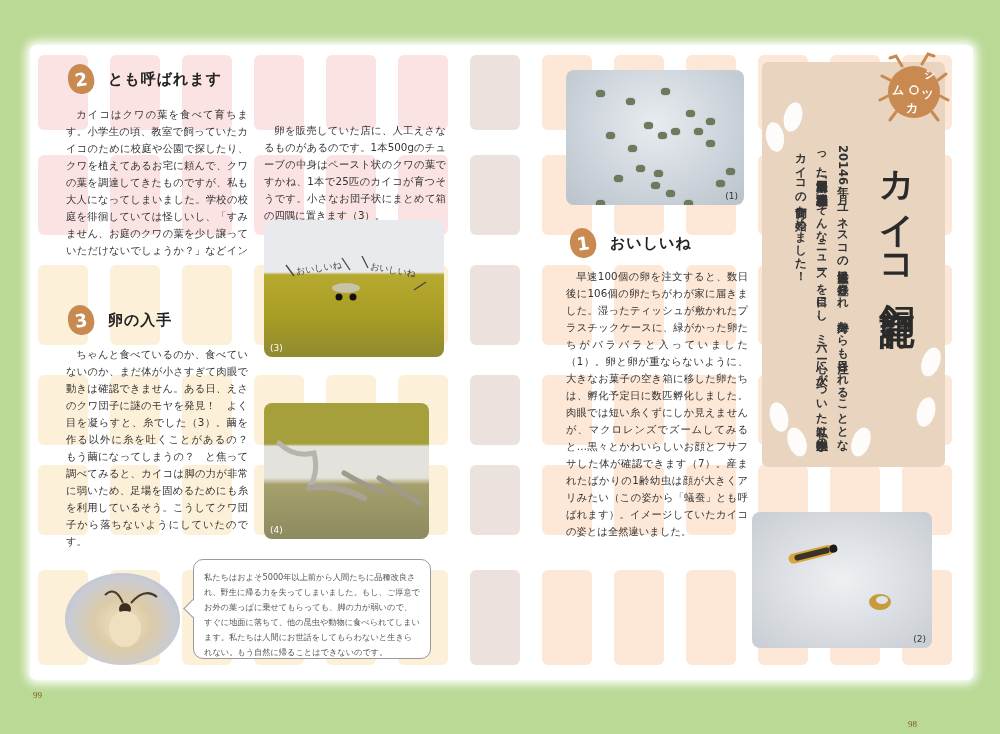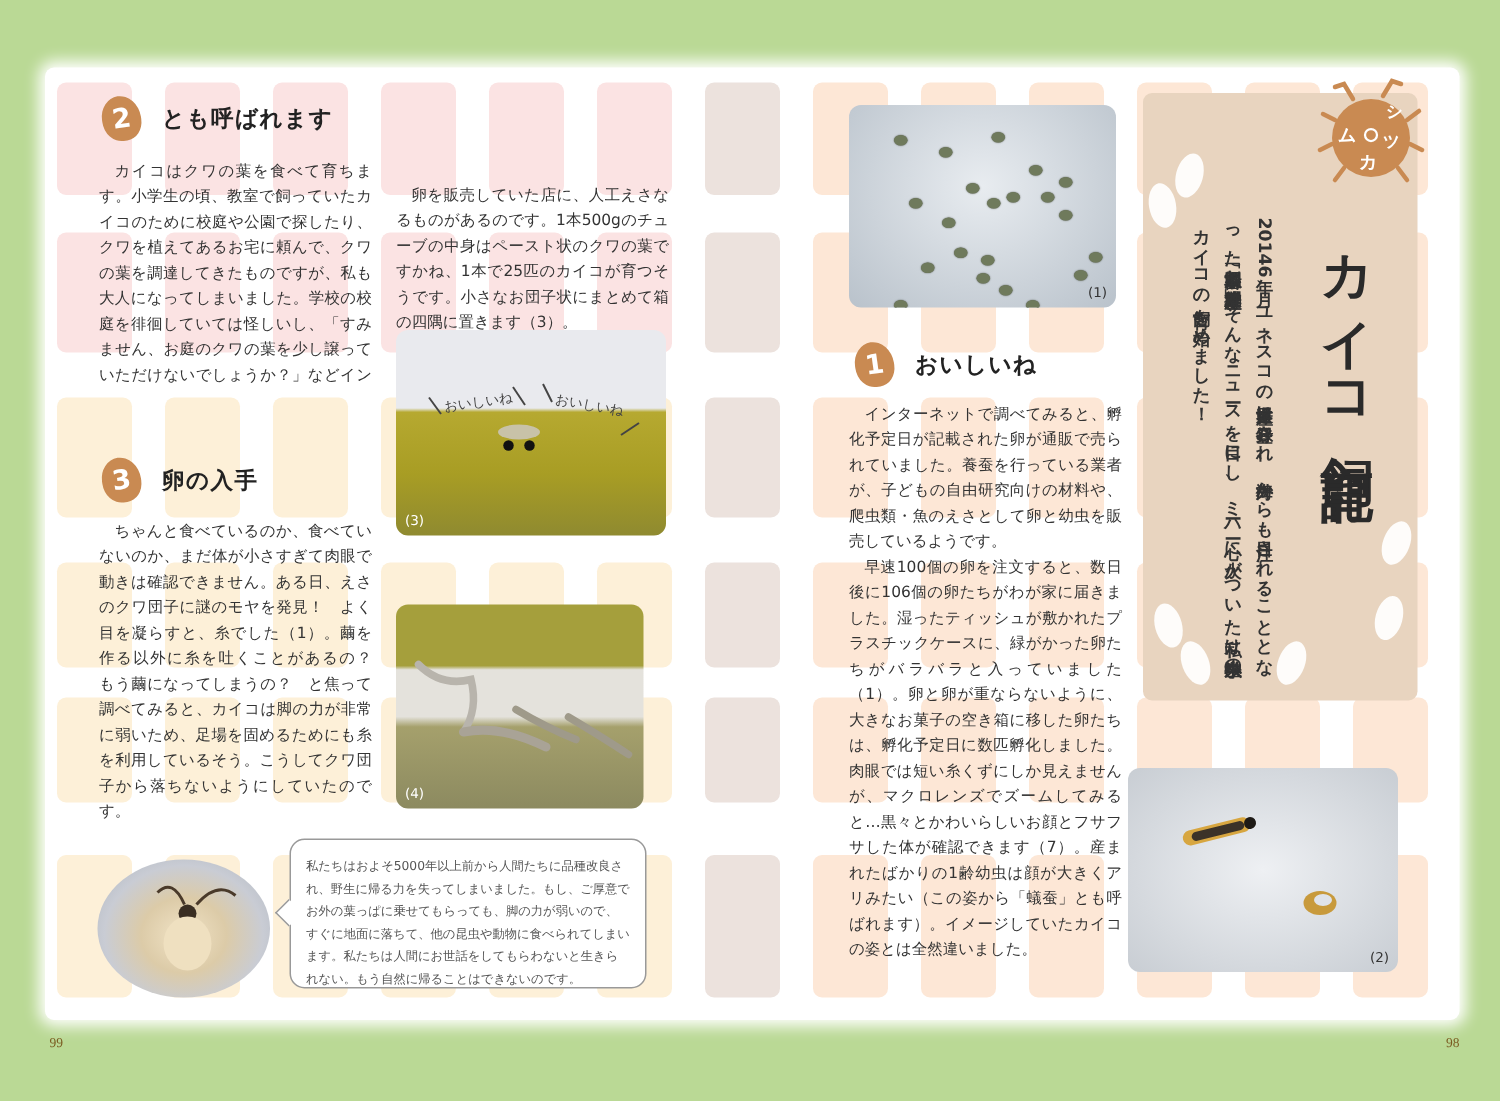--- a/index.html
+++ b/index.html
@@ -137,21 +137,21 @@
 </div>
 <div class="body-text" style="left:264px; top:106px; width:182px;margin-top:16px;">
   <p>卵を販売していた店に、人工えさなるものがあるのです。1本500gのチューブの中身はペースト状のクワの葉ですかね、1本で25匹のカイコが育つそうです。小さなお団子状にまとめて箱の四隅に置きます（3）。</p>
 </div>
 
 <div class="section-head" style="left:68px; top:305px;">
   <div class="num-badge">3</div>
   <div class="section-title">卵の入手</div>
 </div>
 <div class="body-text" style="left:66px; top:346px; width:182px;">
-  <p>ちゃんと食べているのか、食べていないのか、まだ体が小さすぎて肉眼で動きは確認できません。ある日、えさのクワ団子に謎のモヤを発見！　よく目を凝らすと、糸でした（1）。繭を作る以外に糸を吐くことがあるの？　もう繭になってしまうの？　と焦って調べてみると、カイコは脚の力が非常に弱いため、足場を固めるためにも糸を利用しているそう。こうしてクワ団子から落ちないようにしていたのです。</p>
+  <p>ちゃんと食べているのか、食べていないのか、まだ体が小さすぎて肉眼で動きは確認できません。ある日、えさのクワ団子に謎のモヤを発見！　よく目を凝らすと、糸でした（3）。繭を作る以外に糸を吐くことがあるの？　もう繭になってしまうの？　と焦って調べてみると、カイコは脚の力が非常に弱いため、足場を固めるためにも糸を利用しているそう。こうしてクワ団子から落ちないようにしていたのです。</p>
 </div>
 
 <div class="photo mulberry3" style="left:264px; top:220px; width:180px; height:137px;">
   <svg width="180" height="137" style="position:absolute;left:0;top:0">
     <line x1="22" y1="45" x2="30" y2="56" stroke="#444" stroke-width="1.3"></line>
     <line x1="78" y1="38" x2="86" y2="50" stroke="#444" stroke-width="1.3"></line>
     <line x1="98" y1="36" x2="104" y2="48" stroke="#444" stroke-width="1.3"></line>
     <line x1="150" y1="70" x2="162" y2="62" stroke="#444" stroke-width="1.3"></line>
     <ellipse cx="75" cy="77" rx="3.5" ry="3.5" fill="#111"></ellipse>
     <ellipse cx="89" cy="77" rx="3.5" ry="3.5" fill="#111"></ellipse>
@@ -207,21 +207,20 @@
     <div class="egg" style="left: 30px; top: 130px;"></div>
     <div class="egg" style="left: 150px; top: 110px;"></div>
     <div class="egg" style="left: 160px; top: 98px;"></div>
   </div>
 
 <div class="section-head" style="left:570px; top:228px;">
   <div class="num-badge">1</div>
   <div class="section-title">おいしいね</div>
 </div>
 <div class="body-text" style="left:566px; top:268px; width:182px;">
-  <p>インターネットで調べてみると、孵化予定日が記載された卵が通販で売られていました。養蚕を行っている業者が、子どもの自由研究向けの材料や、爬虫類・魚のえさとして卵と幼虫を販売しているようです。</p>
   <p>早速100個の卵を注文すると、数日後に106個の卵たちがわが家に届きました。湿ったティッシュが敷かれたプラスチックケースに、緑がかった卵たちがバラバラと入っていました（1）。卵と卵が重ならないように、大きなお菓子の空き箱に移した卵たちは、孵化予定日に数匹孵化しました。肉眼では短い糸くずにしか見えませんが、マクロレンズでズームしてみると…黒々とかわいらしいお顔とフサフサした体が確認できます（7）。産まれたばかりの1齢幼虫は顔が大きくアリみたい（この姿から「蟻蚕」とも呼ばれます）。イメージしていたカイコの姿とは全然違いました。</p>
 </div>
 
 <div class="photo larva-photo" style="left:752px; top:512px; width:180px; height:136px;">
   <svg width="180" height="136" style="position:absolute;left:0;top:0">
     <g transform="rotate(-14 60 42)">
       <rect x="36" y="37" width="46" height="10" rx="5" fill="#d7a640"></rect>
       <rect x="42" y="39" width="36" height="6" rx="3" fill="#3b3228"></rect>
       <circle cx="82" cy="42" r="4" fill="#1e1a16"></circle>
     </g>
@@ -256,13 +255,13 @@
   </g>
   <ellipse cx="36" cy="40" rx="26" ry="26" fill="#c98a52"></ellipse>
   <text x="46" y="26" font-size="11" fill="#fff" font-weight="bold" font-family="DejaVu Sans, sans-serif">シ</text>
   <text x="14" y="42" font-size="12" fill="#fff" font-weight="bold" font-family="DejaVu Sans, sans-serif">ム</text>
   <circle cx="36" cy="38" r="4" fill="none" stroke="#fff" stroke-width="1.5"></circle>
   <text x="44" y="46" font-size="11" fill="#fff" font-weight="bold" font-family="DejaVu Sans, sans-serif">ツ</text>
   <text x="28" y="60" font-size="12" fill="#fff" font-weight="bold" font-family="DejaVu Sans, sans-serif">カ</text>
 </svg>
 
 <div class="page-num" style="left:33px;">99</div>
-<div class="page-num" style="left:964px;">98</div>
+<div class="page-num" style="left:908px;margin-top:29px;">98</div>
 
 </body></html>

